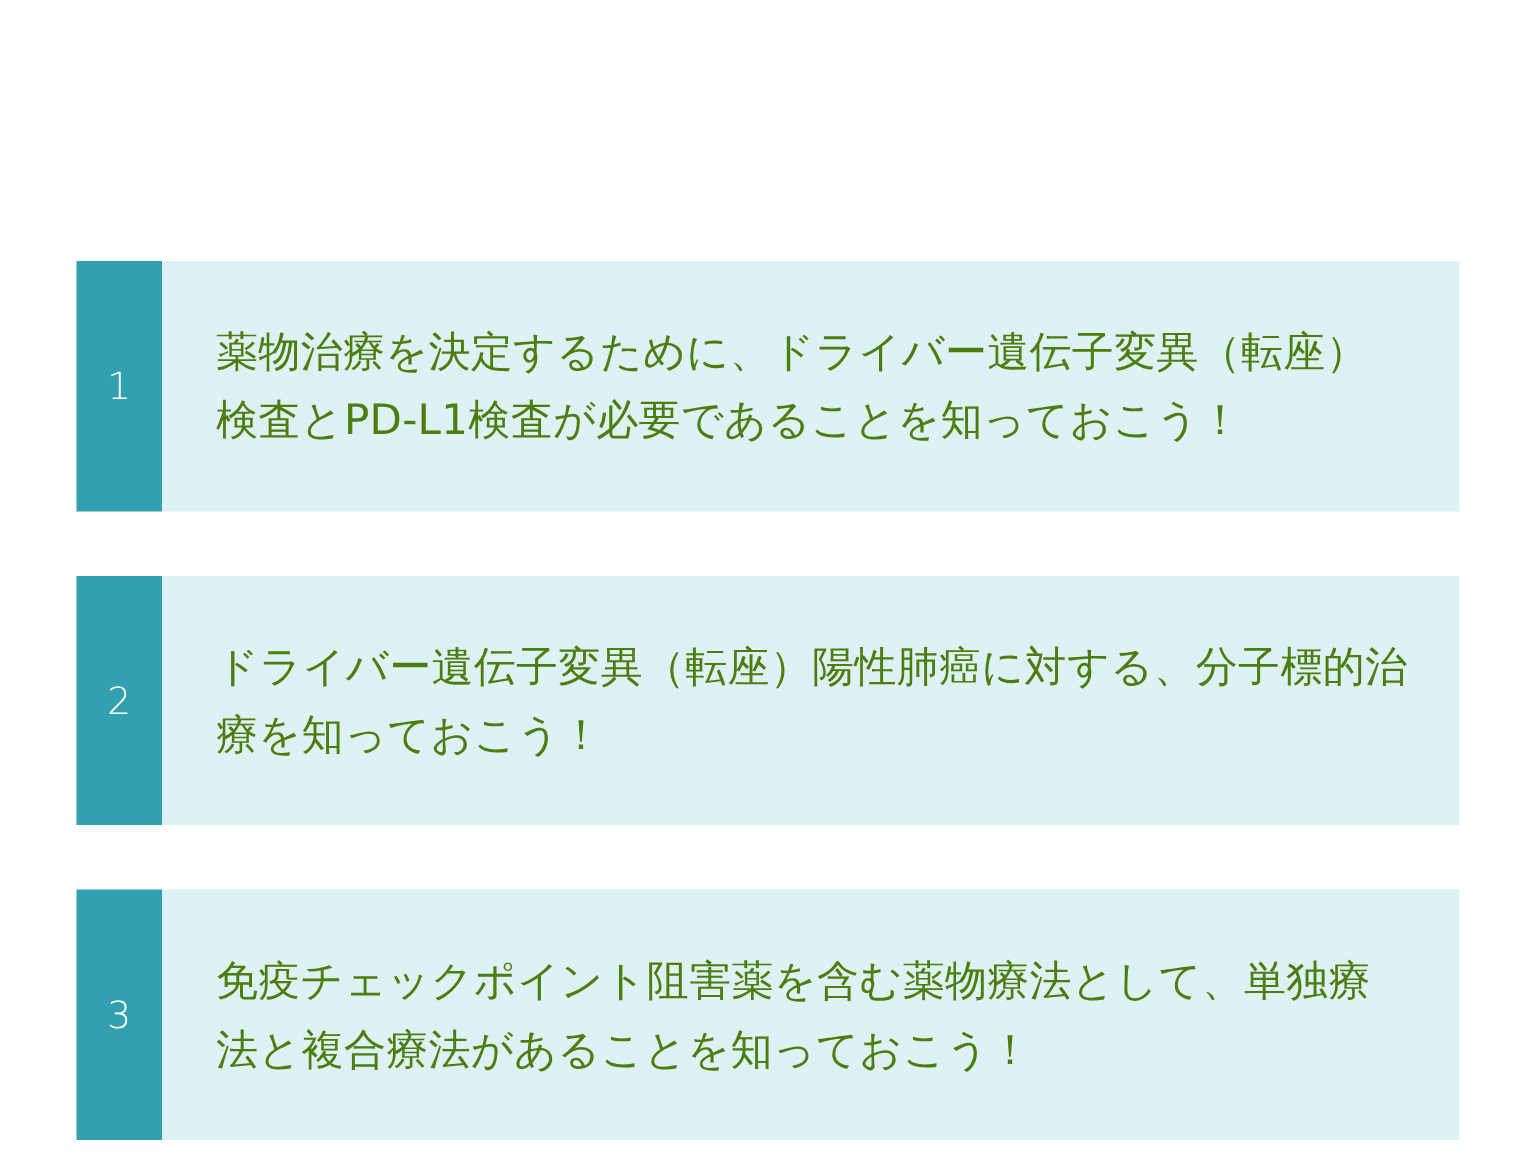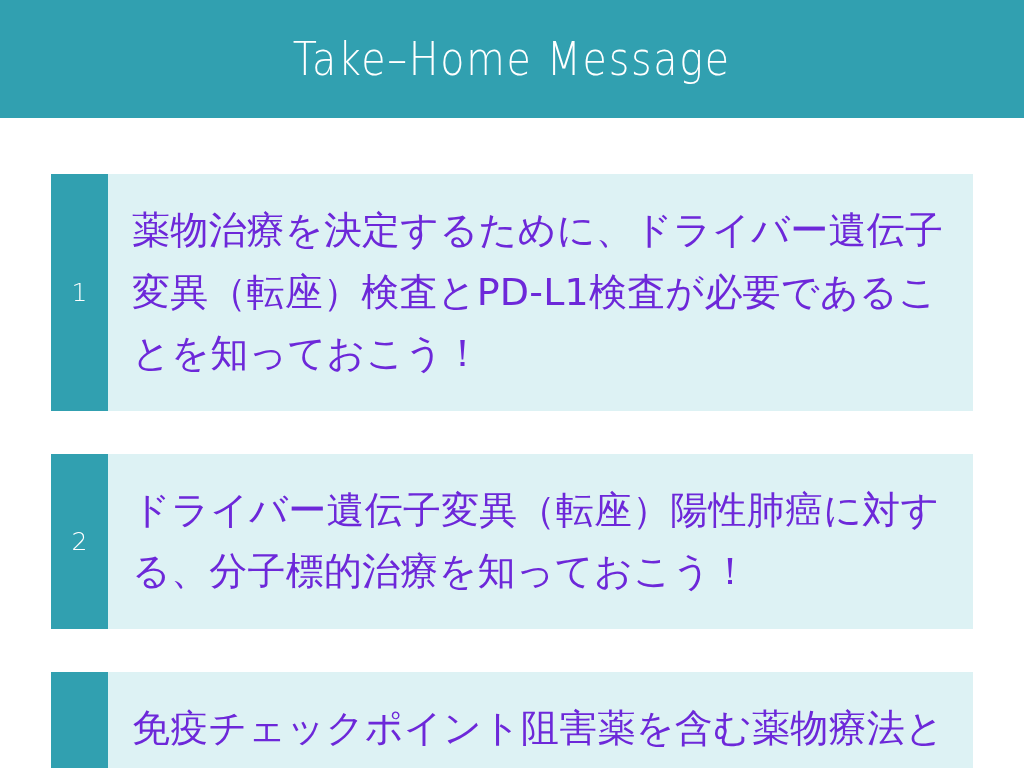--- a/index.html
+++ b/index.html
@@ -84,43 +84,40 @@
     background: #DDF2F4;
     display: flex;
     flex-direction: column;
     justify-content: center;
     padding: 26px 22px 26px 24px;
     box-sizing: border-box;
     min-height: 151px;
   }
 
   .row-text {
-    color: #6d28d9;
+    color: #4d7c0f;
     font-family: "DejaVu Sans", "Liberation Sans", sans-serif;
-    font-size: 38px;
+    font-size: 28px;
     font-weight: 400;
     line-height: 1.62;
     letter-spacing: 0.2px;
-    margin: 0;
+    margin: 12px;
     word-break: break-all;
   }
 
   
   .row-1 .row-body { min-height: 151px; }
   .row-2 .row-body { min-height: 150px; align-items: center; }
   .row-3 .row-body { min-height: 154px; }
 </style>
 </head>
 <body>
 
 <div class="slide">
 
-  <div class="header-band">
-    <div class="slide-title">Take–Home Message</div>
-  </div>
 
   <div class="messages">
 
     <div class="message-row row-1">
       <div class="row-badge">1</div>
       <div class="row-body">
         <p class="row-text">薬物治療を決定するために、ドライバー遺伝子変異（転座）検査とPD-L1検査が必要であることを知っておこう！</p>
       </div>
     </div>
 

